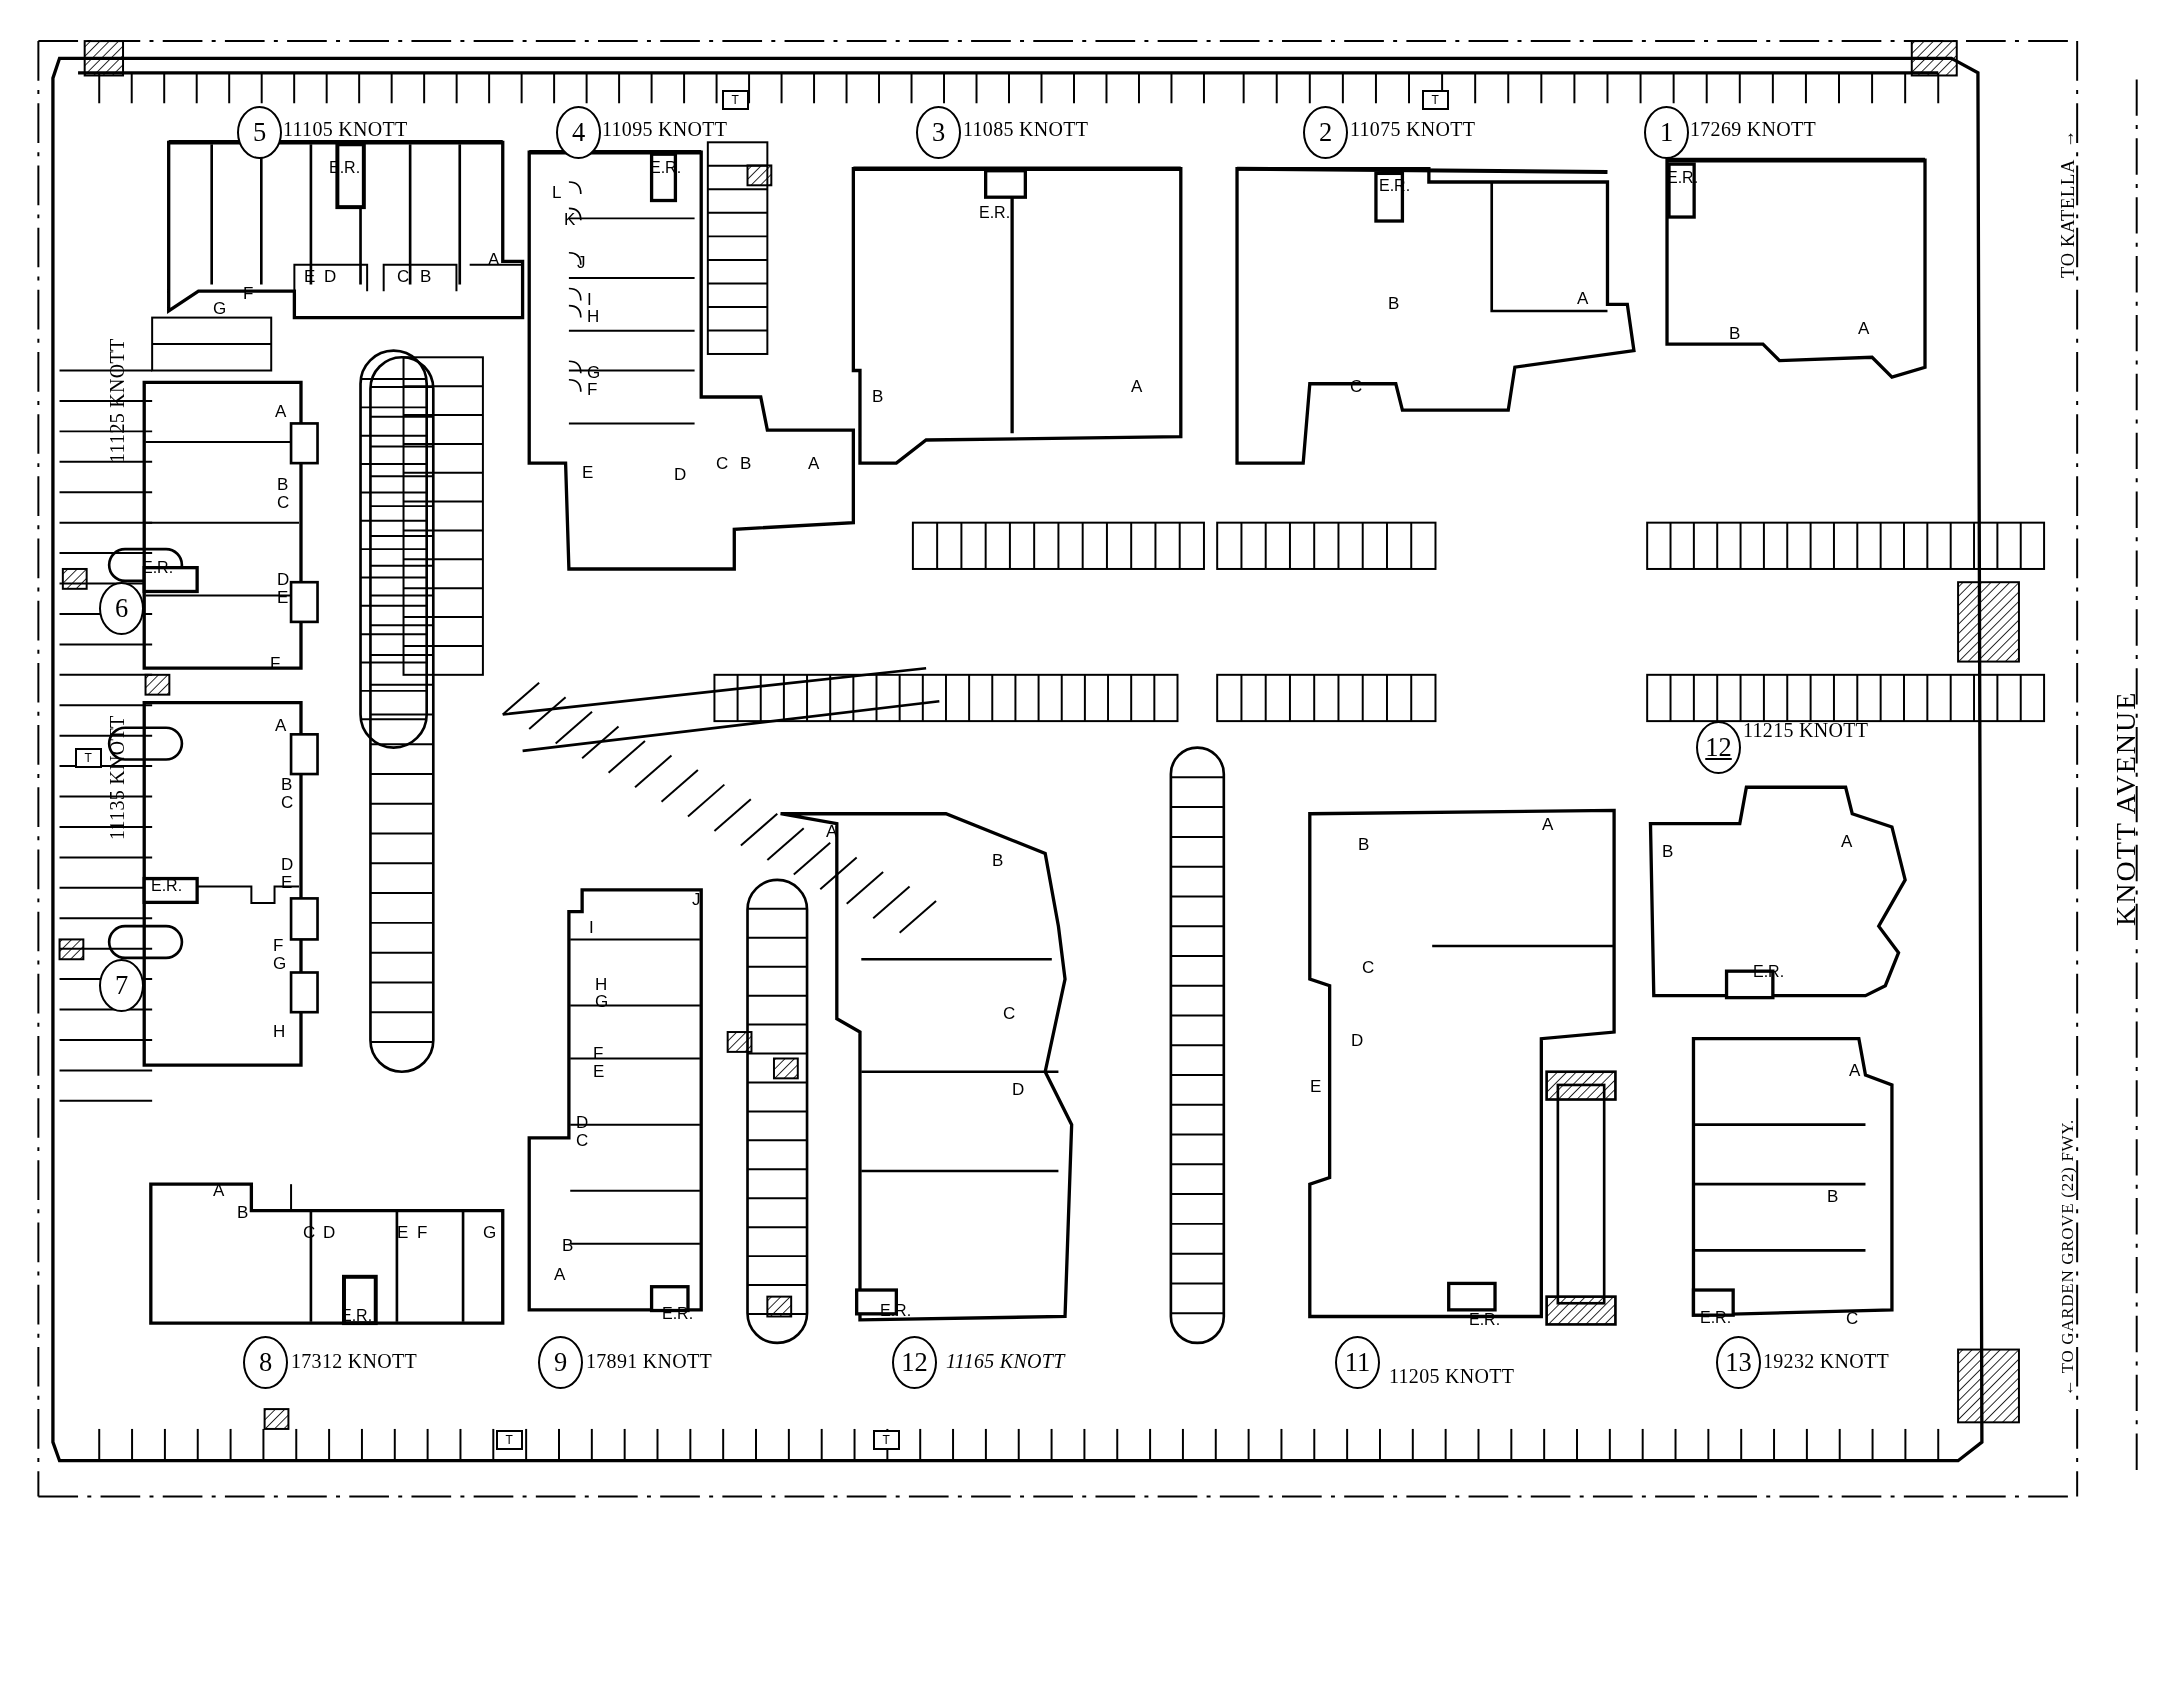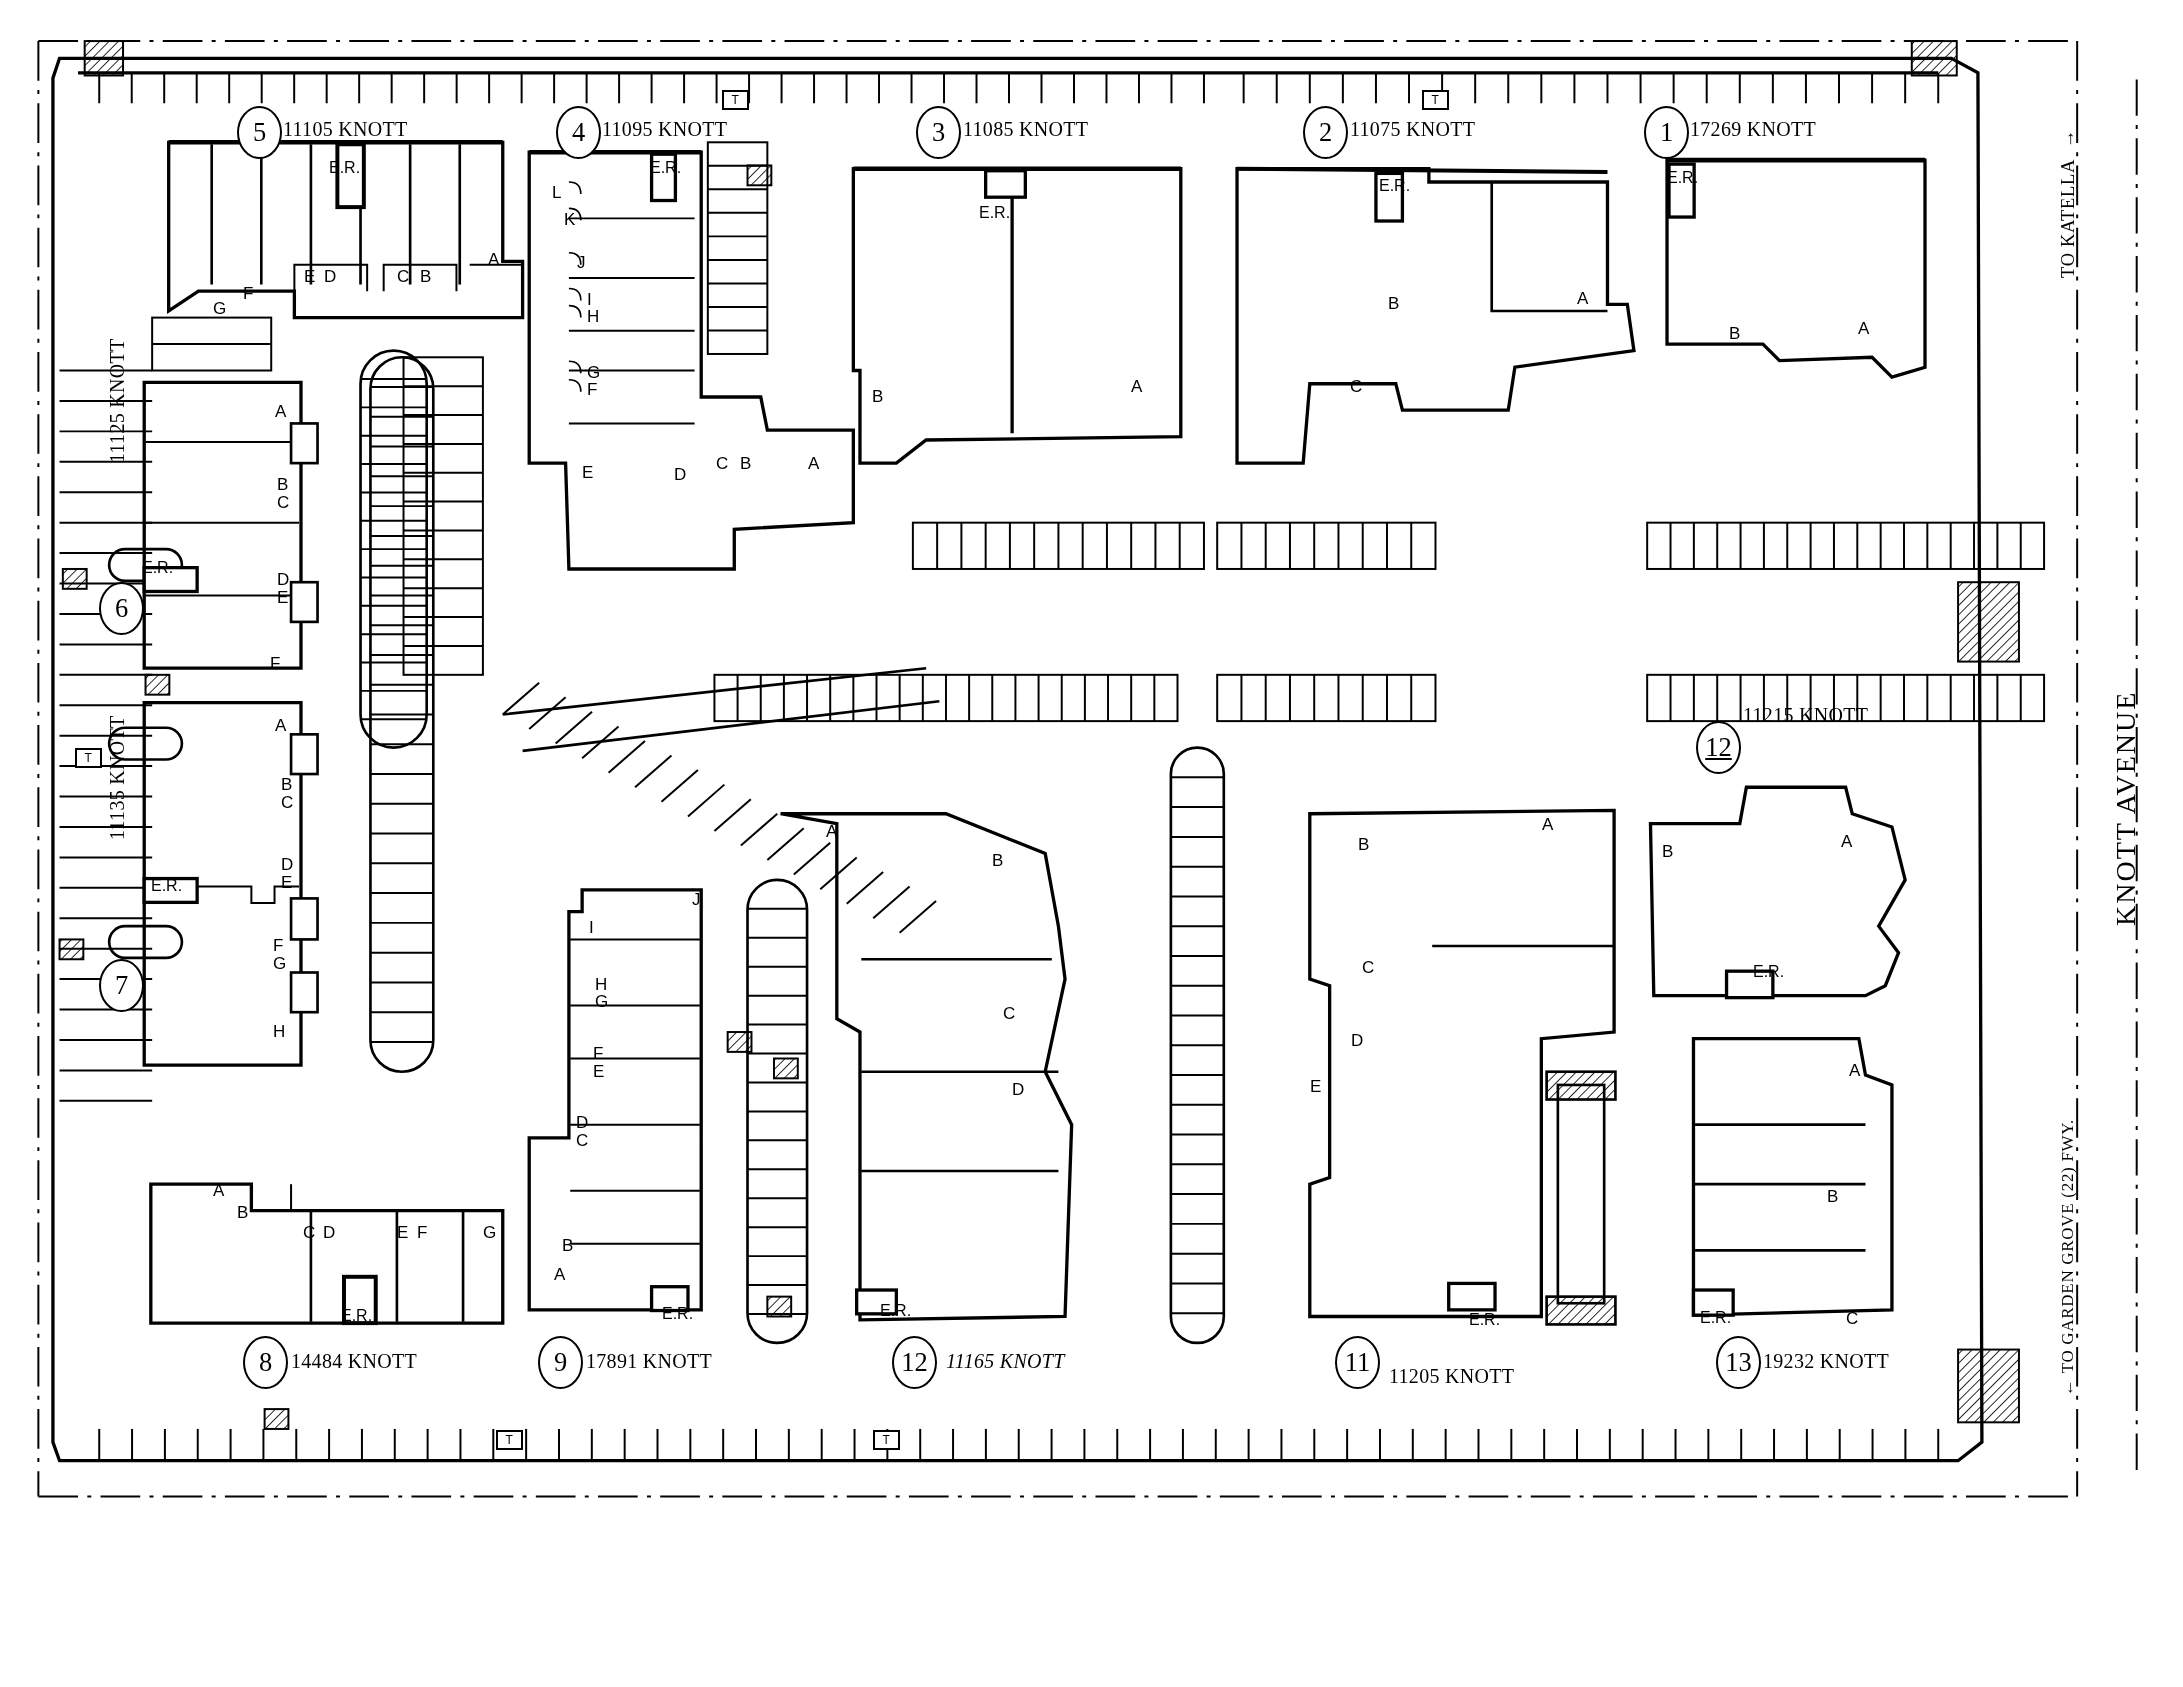--- a/index.html
+++ b/index.html
@@ -587,37 +587,37 @@
         <span>6</span>
       </div>
       <div class="lbl addr" style="left: 106px; top: 463px; transform: rotate(-90deg); transform-origin: 0px 0px;">11125 KNOTT</div>
       <div class="marker" style="left: 99px; top: 959px;">
         <span>7</span>
       </div>
       <div class="lbl addr" style="left: 106px; top: 840px; transform: rotate(-90deg); transform-origin: 0px 0px;">11135 KNOTT</div>
       <div class="marker" style="left: 243px; top: 1336px;">
         <span>8</span>
       </div>
-      <div class="lbl addr" style="left: 291px; top: 1350px;">14484 KNOTT</div>
+      <div class="lbl addr" style="left: 291px; top: 1350px;">17312 KNOTT</div>
       <div class="marker" style="left: 538px; top: 1336px;">
         <span>9</span>
       </div>
       <div class="lbl addr" style="left: 586px; top: 1350px;">17891 KNOTT</div>
       <div class="marker" style="left: 892px; top: 1336px;">
         <span>12</span>
       </div>
       <div class="lbl addr" style="left: 946px; top: 1350px; font-style: italic;">11165 KNOTT</div>
       <div class="marker" style="left: 1335px; top: 1336px;">
         <span>11</span>
       </div>
       <div class="lbl addr" style="left: 1389px; top: 1365px;">11205 KNOTT</div>
       <div class="marker" style="left: 1696px; top: 721px; text-decoration: underline;">
         <span>12</span>
       </div>
-      <div class="lbl addr" style="left: 1743px; top: 704px;">11215 KNOTT</div>
+      <div class="lbl addr" style="left: 1743px; top: 719px;">11215 KNOTT</div>
       <div class="marker" style="left: 1716px; top: 1336px;">
         <span>13</span>
       </div>
       <div class="lbl addr" style="left: 1763px; top: 1350px;">19232 KNOTT</div>
       <div class="suite" style="left: 213px; top: 299px;">G</div>
       <div class="suite" style="left: 243px; top: 284px;">F</div>
       <div class="suite" style="left: 304px; top: 267px;">E</div>
       <div class="suite" style="left: 324px; top: 267px;">D</div>
       <div class="suite" style="left: 397px; top: 267px;">C</div>
       <div class="suite" style="left: 420px; top: 267px;">B</div>

